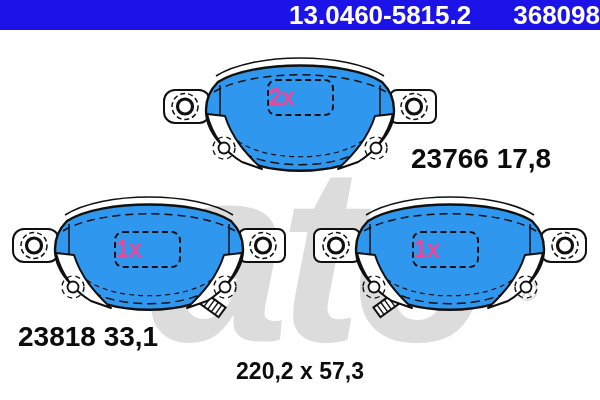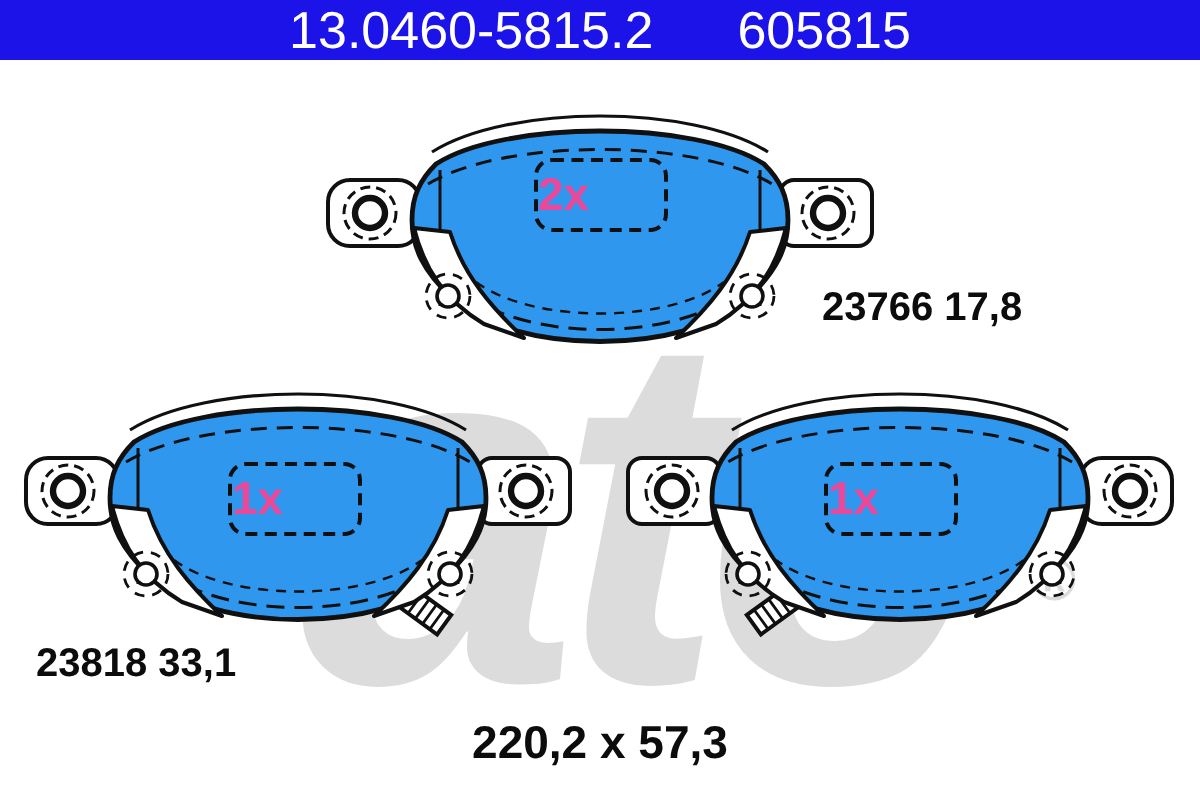--- a/index.html
+++ b/index.html
@@ -1,52 +1,52 @@
 <!DOCTYPE html>
 <html><head>
 <meta charset="utf-8">
 <style>
   html,body{margin:0;padding:0;background:#fff;}
   .stage{position:relative;width:600px;height:400px;background:#ffffff;overflow:hidden;
          font-family:"Liberation Sans",sans-serif;}
   
   .topbar{position:absolute;left:0;top:0;width:600px;height:30px;z-index:3;
-          display:flex;justify-content:center;align-items:center;gap:42px;
-          color:#ffffff;font-weight:normal;font-size:26px;line-height:30px;}
+          display:flex;justify-content:flex-end;align-items:center;gap:42px;
+          color:#ffffff;font-weight:bold;font-size:26px;line-height:30px;}
   
   .watermark{position:absolute;left:150px;top:130px;z-index:0;line-height:1;
              font-style:italic;font-weight:bold;font-size:250px;letter-spacing:-10px;}
   .wm-reg{position:absolute;left:366px;top:146px;font-size:30px;font-style:normal;
           letter-spacing:0;font-weight:bold;}
   
   .pad{position:absolute;z-index:1;width:276px;height:132px;}
   .pad svg{display:block;}
   .pad-mirror svg{transform:scaleX(-1);}
   
   .qtybox{position:absolute;z-index:2;width:63px;height:33px;border:2.5px dashed #101010;
           border-radius:9px;display:flex;align-items:center;
           font-weight:bold;font-size:23px;color:#ec4899;}
   
-  .plabel{position:absolute;z-index:2;font-weight:bold;font-size:20px;color:#0c0c0c;
+  .plabel{position:absolute;z-index:2;font-weight:bold;font-size:28px;color:#0c0c0c;
           white-space:nowrap;}
   .lbl-top{left:411px;top:143px;}
   .lbl-bl{left:18px;top:321px;}
   .lbl-br{left:485px;top:324px;}
   
   .dim{position:absolute;left:0;top:358px;width:600px;z-index:2;text-align:center;
        font-weight:bold;font-size:23px;color:#0c0c0c;}
 </style>
 </head>
 <body>
 
 <div class="stage">
 
   <header class="topbar" style="background: rgb(28, 19, 232); color: rgb(255, 255, 255);">
     <span>13.0460-5815.2</span>
-    <span>605815</span>
+    <span>368098</span>
   </header>
 
   <div class="watermark" style="color: rgb(220, 220, 220);">
     <span>ate</span>
     <span class="wm-reg">®</span>
   </div>
 
   <div class="pad" style="left:162px;top:52px;">
   <svg viewBox="0 0 276 132" width="276" height="132" xmlns="http://www.w3.org/2000/svg">
     <path d="M54 24 C92 0 184 0 222 24" fill="none" stroke="#101010" stroke-width="1.6"></path>

